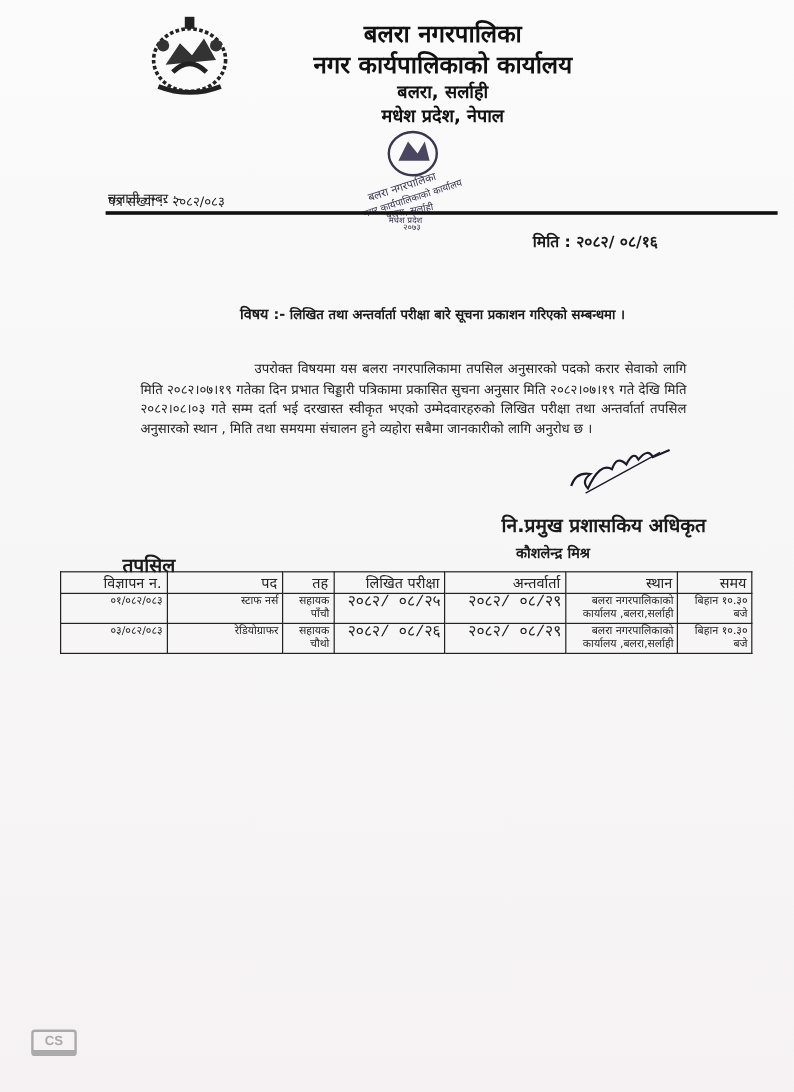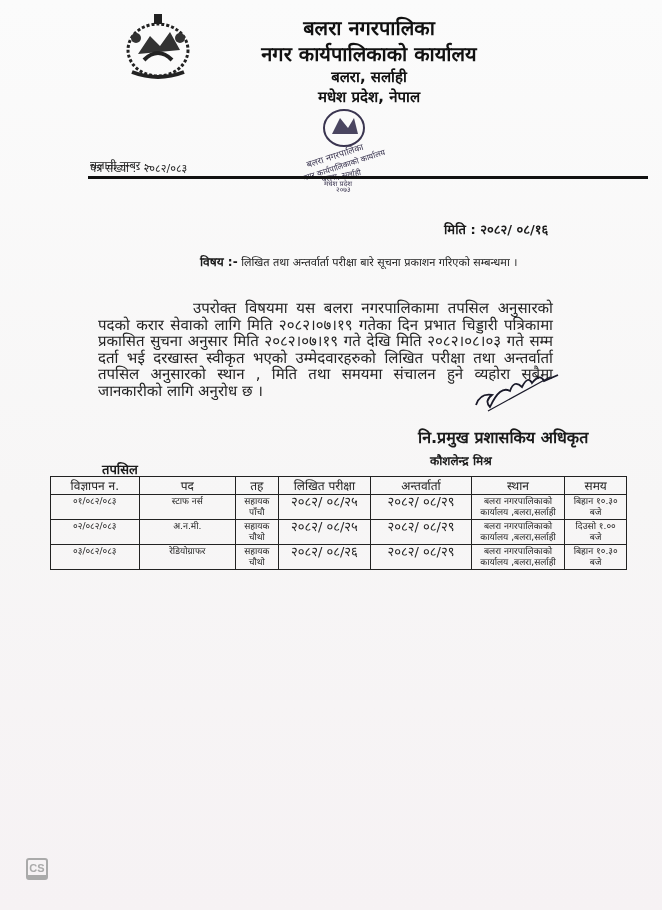--- a/index.html
+++ b/index.html
@@ -15,43 +15,43 @@
   .hdr { left: 0; width: 662px; text-align: center; font-weight: bold; color: #111; }
   .h1 { top: 14px; font-size: 20px; left: 38px; }
   .h2 { top: 40px; font-size: 20px; left: 38px; }
   .h3 { top: 66px; font-size: 15px; left: 38px; }
   .h4 { top: 86px; font-size: 15px; left: 38px; }
   .ref { left: 90px; font-size: 11px; color: #222; }
   .ref1 { top: 160px; }
   .ref2 { top: 157px; }
   .stamp { left: 298px; top: 104px; width: 94px; height: 88px; }
   .hline { left: 88px; top: 176px; width: 560px; height: 3px; background: #111; }
-  .date { left: 444px; top: 192px; font-size: 13px; font-weight: bold; margin-top: 28px; }
-  .subject { left: 200px; top: 253px; font-size: 11px; }
+  .date { left: 444px; top: 192px; font-size: 13px; font-weight: bold; }
+  .subject { left: 200px; top: 253px; font-size: 11px; font-weight: bold; }
   .subject b { font-size: 12px; }
   .para {
-    left: 98px; top: 300px; width: 455px; font-size: 15px; line-height: 16.5px;
+    left: 117px; top: 300px; width: 455px; font-size: 11px; line-height: 16.5px;
     text-align: justify; color: #222;
   }
   .para .indent { display: inline-block; width: 95px; }
   .sig { left: 470px; top: 365px; width: 92px; height: 50px; }
   .signame { left: 430px; top: 408px; font-size: 12px; font-weight: bold; margin-top: 44px; }
   .sigtitle { left: 418px; top: 426px; font-size: 16px; font-weight: bold; }
-  .tapsil { left: 102px; top: 460px; font-size: 13px; font-weight: bold; }
+  .tapsil { left: 102px; top: 460px; font-size: 16px; font-weight: bold; }
   table.sched {
     position: absolute; left: 50px; top: 476px; width: 577px;
     border-collapse: collapse; font-size: 9px; color: #222;
   }
-  table.sched th, table.sched td { border: 1.4px solid #222; padding: 1px 3px; vertical-align: top; text-align: center; }
+  table.sched th, table.sched td { border: 1.4px solid #222; padding: 1px 3px; vertical-align: top; text-align: right; }
   table.sched th { font-size: 12px; font-weight: normal; height: 15px; padding: 0 4px; }
   table.sched td { height: 21px; line-height: 11px; }
-  td.big { font-size: 13px; vertical-align: middle; padding-left: 6px; }
+  td.big { font-size: 13px; vertical-align: middle; padding-left: 6px; font-family: Liberation Mono, monospace; }
   .cs { left: 26px; top: 858px; display: flex; align-items: center; color: #a5a5a5; font-size: 19px; font-family: "Liberation Sans", sans-serif; }
   .cs-box {
-    width: 22px; height: 22px; border: 2px solid #aaa; border-radius: 3px;
+    width: 38px; height: 22px; border: 2px solid #aaa; border-radius: 3px;
     font-size: 11px; font-weight: bold; color: #aaa; display: flex; align-items: center; justify-content: center;
     margin-right: 8px; box-sizing: border-box; border-bottom-width: 5px;
   }
 </style>
 </head>
 <body>
 
 <svg class="abs emblem" viewBox="0 0 76 72">
   <ellipse cx="38" cy="40" rx="30" ry="26" fill="none" stroke="#222" stroke-width="3" stroke-dasharray="3 2"></ellipse>
   <path d="M18 44 L30 26 L40 36 L50 22 L60 40 Z" fill="#333"></path>
@@ -126,29 +126,20 @@
     <tr>
       <td>०१/०८२/०८३</td>
       <td>स्टाफ नर्स</td>
       <td>सहायक पाँचौ</td>
       <td class="big">२०८२/ ०८/२५</td>
       <td class="big">२०८२/ ०८/२९</td>
       <td>बलरा नगरपालिकाको कार्यालय ,बलरा,सर्लाही</td>
       <td>बिहान १०.३० बजे</td>
     </tr>
     <tr>
-      <td>०२/०८२/०८३</td>
-      <td>अ.न.मी.</td>
-      <td>सहायक चौथो</td>
-      <td class="big">२०८२/ ०८/२५</td>
-      <td class="big">२०८२/ ०८/२९</td>
-      <td>बलरा नगरपालिकाको कार्यालय ,बलरा,सर्लाही</td>
-      <td>दिउसो १.०० बजे</td>
-    </tr>
-    <tr>
       <td>०३/०८२/०८३</td>
       <td>रेडियोग्राफर</td>
       <td>सहायक चौथो</td>
       <td class="big">२०८२/ ०८/२६</td>
       <td class="big">२०८२/ ०८/२९</td>
       <td>बलरा नगरपालिकाको कार्यालय ,बलरा,सर्लाही</td>
       <td>बिहान १०.३० बजे</td>
     </tr>
   </tbody>
 </table>

